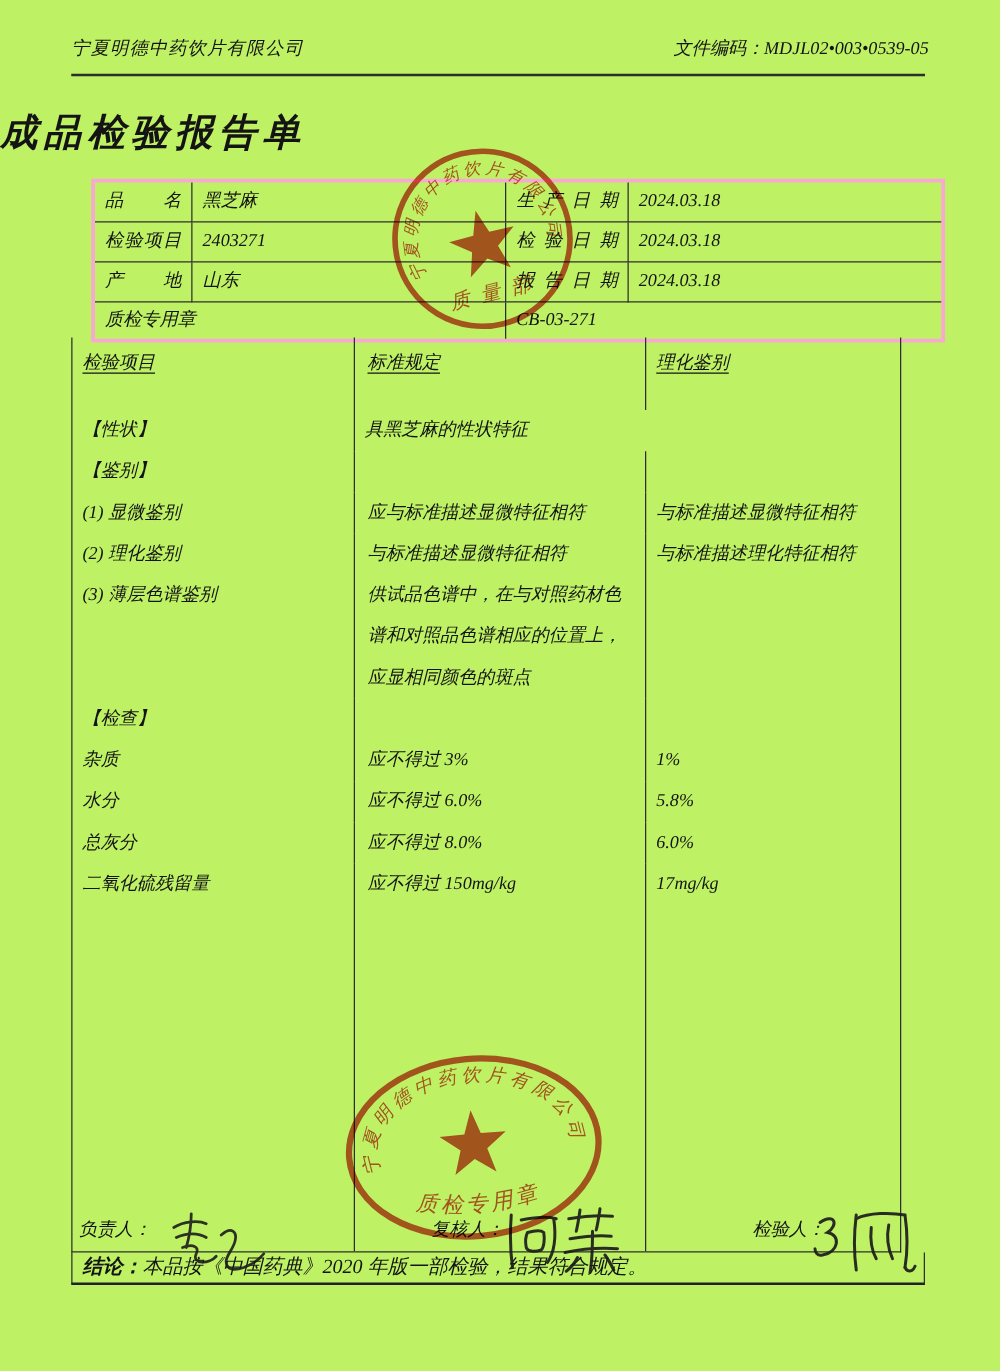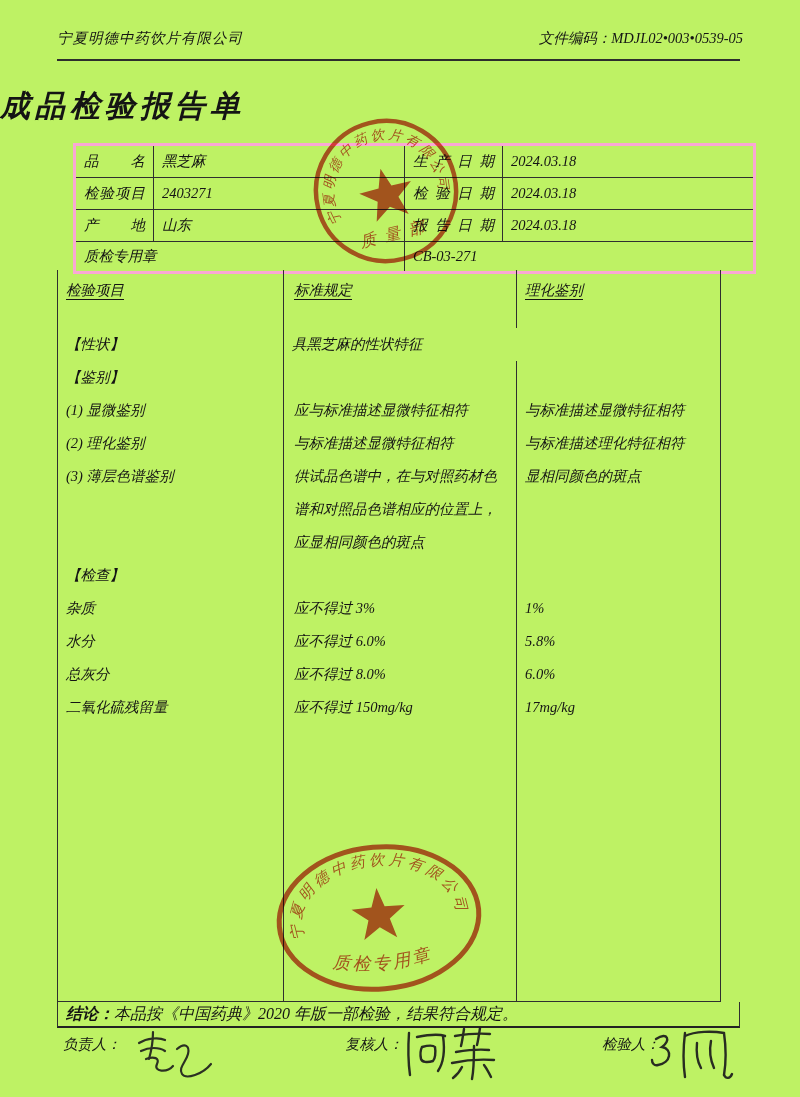--- a/index.html
+++ b/index.html
@@ -44,21 +44,21 @@
   .t-fill { flex:1; }
 
   
   .conclusion { position:absolute; left:57px; top:1002px; width:683px; height:26px;
                 border-left:1px solid #2f2f2f; border-right:1px solid #2f2f2f;
                 border-bottom:2px solid #222; line-height:23px; padding:0 8px; font-size:16px;
                 white-space:nowrap; }
   .conclusion b { font-weight:bold; }
 
   
-  .sig-row { position:absolute; left:57px; top:1031px; width:683px; height:60px; font-size:14.5px; }
+  .sig-row { position:absolute; left:57px; top:970px; width:683px; height:60px; font-size:14.5px; }
   .sig-label { position:absolute; top:4px; }
   .sig-svg { position:absolute; }
 
   
   .stamp { position:absolute; mix-blend-mode:multiply; opacity:0.85; pointer-events:none; }
 </style>
 </head>
 <body>
 
 <div class="page">
@@ -111,21 +111,20 @@
       <div class="c3">与标准描述显微特征相符</div>
     </div>
     <div class="t-row">
       <div class="c1">(2) 理化鉴别</div>
       <div class="c2">与标准描述显微特征相符</div>
       <div class="c3">与标准描述理化特征相符</div>
     </div>
     <div class="t-row">
       <div class="c1">(3) 薄层色谱鉴别</div>
       <div class="c2">供试品色谱中，在与对照药材色谱和对照品色谱相应的位置上，应显相同颜色的斑点</div>
-      <div class="c3">显相同颜色的斑点</div>
     </div>
     <div class="t-row">
       <div class="c1">【检查】</div>
       <div class="c2"></div>
       <div class="c3"></div>
     </div>
     <div class="t-row">
       <div class="c1">杂质</div>
       <div class="c2">应不得过 3%</div>
       <div class="c3">1%</div>

